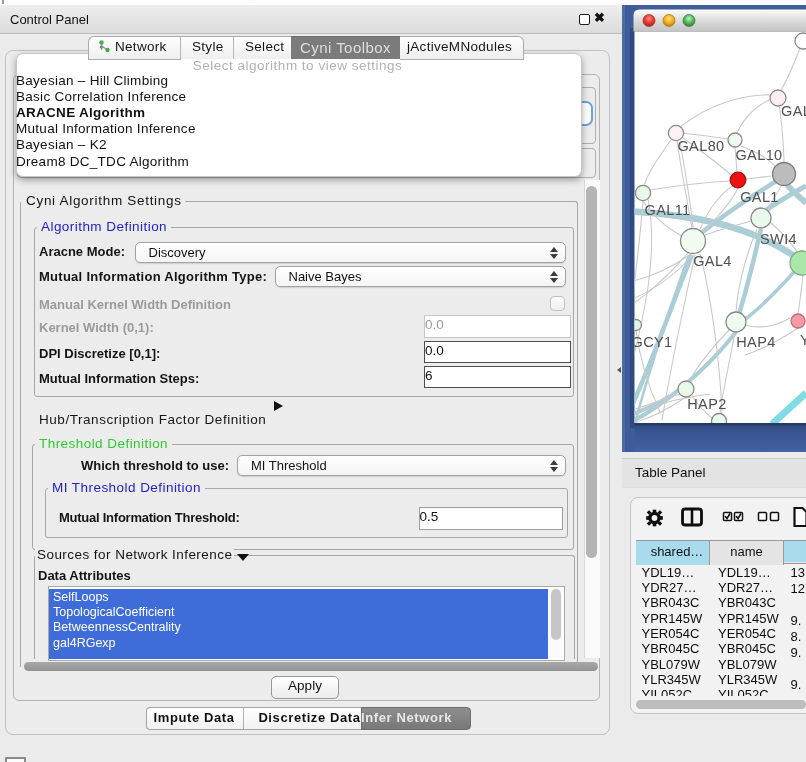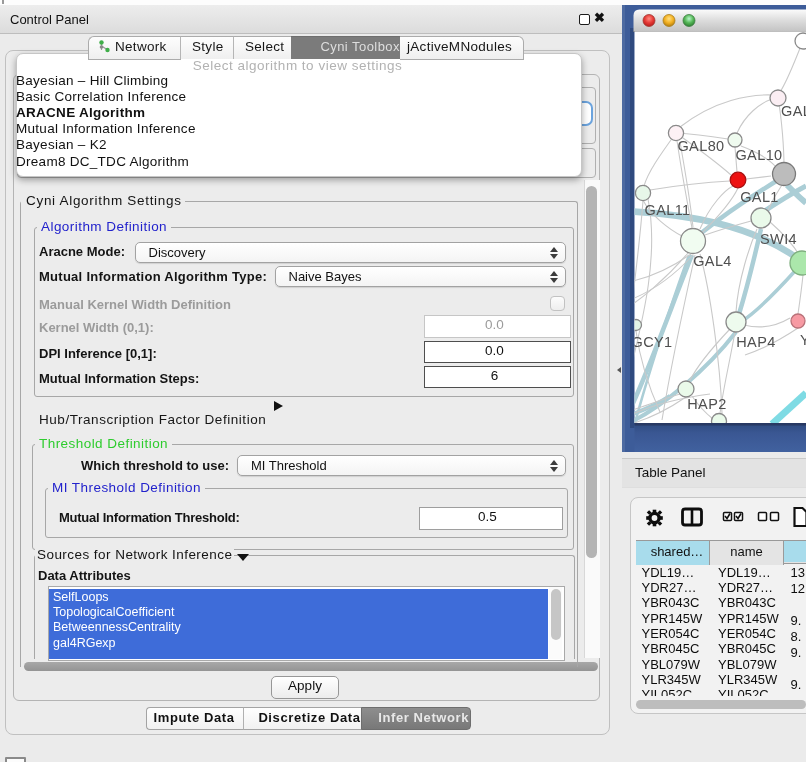--- a/index.html
+++ b/index.html
@@ -5,21 +5,21 @@
 .lbl{font-size:13px;font-weight:bold;color:#141414;white-space:nowrap}
 .nrm{font-size:13.5px;color:#161616;white-space:nowrap}
 .dis{color:#9b9b9b}
 .grp{position:absolute;border:1px solid #a7a7a7;border-radius:3px}
 .gt{position:absolute;top:-9px;left:5px;background:#ececec;padding:0 4px;font-size:13.5px;letter-spacing:0.45px;white-space:nowrap}
 .combo{position:absolute;background:linear-gradient(#ffffff,#f4f4f4);border:1px solid #a2a2a2;border-radius:5px;box-shadow:0 1px 1px rgba(0,0,0,0.12)}
 .combo .tx{position:absolute;left:13px;top:2px;font-size:13px;color:#111}
 .arr{position:absolute;right:7px;width:0;height:0}
 .au{top:4px;border-left:4px solid transparent;border-right:4px solid transparent;border-bottom:5px solid #3c3c3c}
 .ad2{top:11px;border-left:4px solid transparent;border-right:4px solid transparent;border-top:5px solid #3c3c3c}
-.field{position:absolute;background:#fff;text-align:center;font-size:13.5px;color:#111}
+.field{position:absolute;background:#fff;text-align:left;font-size:13.5px;color:#111}
 .pitem{position:absolute;left:16px;font-size:13.5px;letter-spacing:0.28px;color:#111;white-space:nowrap}
 </style></head><body>
 
 <div class="a" style="left:0;top:0;width:806px;height:5px;background:#fdfdfd"></div>
 <div class="a" style="left:2px;top:0;width:2px;height:4px;background:#9a9a9a"></div>
 
 <div class="a" style="left:0;top:5px;width:622px;height:28px;background:linear-gradient(#ededed,#dcdcdc);border-bottom:1px solid #bdbdbd"></div>
 <div class="a" style="left:10px;top:12px;font-size:13px;color:#111">Control Panel</div>
 <div class="a" style="left:579px;top:14px;width:9px;height:9px;border:1.6px solid #1c1c1c;border-radius:2px;background:#fff"></div>
 <div class="a" style="left:594px;top:10px;font-size:13px;font-weight:bold;color:#111">✖</div>
@@ -53,21 +53,21 @@
  <div class="a" style="left:312px;top:0;width:123px;height:22px;background:linear-gradient(#fdfdfd,#efefef);border:1px solid #ababab;border-left:none;border-radius:0 6px 0 0"></div>
  <svg class="a" style="left:10px;top:4.5px" width="13" height="13" viewBox="0 0 13 13">
       <path d="M3.5 2.5 L3.5 10 M3.5 6 L9 9.5" stroke="#9b9b9b" stroke-width="1.2" fill="none"></path>
       <circle cx="3.5" cy="2.5" r="2.2" fill="#3fae49"></circle>
       <circle cx="3.5" cy="7" r="1.8" fill="#8a8a8a"></circle>
       <circle cx="9.5" cy="10" r="2.2" fill="#3fae49"></circle>
     </svg>
  <div class="a" style="left:27px;top:3.5px;font-size:13.5px;letter-spacing:0.3px;color:#161616">Network</div>
  <div class="a" style="left:104px;top:3.5px;font-size:13.5px;letter-spacing:0.3px;color:#161616">Style</div>
  <div class="a" style="left:157px;top:3.5px;font-size:13.5px;letter-spacing:0.3px;color:#161616">Select</div>
- <div class="a" style="left:203px;top:3.5px;width:109px;text-align:right;font-size:13px;letter-spacing:0.45px;color:#dedede">Cyni Toolbox</div>
+ <div class="a" style="left:203px;top:3.5px;width:109px;text-align:center;font-size:15px;letter-spacing:0.45px;color:#dedede">Cyni Toolbox</div>
  <div class="a" style="left:312px;top:3.5px;width:123px;text-align:left;text-indent:7px;font-size:13.5px;letter-spacing:0.3px;color:#161616">jActiveMNodules</div>
 </div>
 
 <div class="grp" style="left:20px;top:200.5px;width:556px;height:465px;border-bottom:none;border-radius:3px 3px 0 0">
  <span class="gt" style="color:#141414;left:0;padding:0 3px 0 5px;letter-spacing:0.7px">Cyni Algorithm Settings</span>
 </div>
 
 <div class="grp" style="left:34px;top:227px;width:538px;height:167.5px">
  <span class="gt" style="color:#2222cc;left:2px">Algorithm Definition</span>
 </div>
@@ -80,21 +80,21 @@
 <div class="lbl" style="position:absolute;left:39px;top:269px;letter-spacing:0.27px">Mutual Information Algorithm Type:</div>
 <div class="combo" style="left:274.5px;top:266px;width:289.5px;height:19px">
     <span class="tx">Naive Bayes</span>
     <span class="arr au"></span>
     <span class="arr ad2"></span>
   </div>
 <div class="lbl dis" style="position:absolute;left:39px;top:296.5px">Manual Kernel Width Definition</div>
 <div class="a" style="left:550px;top:296px;width:13px;height:13px;background:linear-gradient(#fcfcfc,#eee);border:1.5px solid #c2c2c2;border-radius:4px"></div>
 <div class="lbl dis" style="position:absolute;left:39px;top:319.5px">Kernel Width (0,1):</div>
 <div class="field" style="left:424px;top:314.5px;width:139px;height:20px;border:1.5px solid #c6c6c6;color:#9b9b9b;padding:1px 6px 0 0">0.0</div>
-<div class="lbl" style="position:absolute;left:39px;top:345.5px">DPI Inference [0,1]:</div>
+<div class="lbl" style="position:absolute;left:39px;top:345.5px">DPI Discretize [0,1]:</div>
 <div class="field" style="left:424px;top:340.5px;width:139px;height:19px;border:1.8px solid #4e4e4e;padding:1px 6px 0 0">0.0</div>
 <div class="lbl" style="position:absolute;left:39px;top:371px">Mutual Information Steps:</div>
 <div class="field" style="left:424px;top:366px;width:139px;height:19px;border:1.8px solid #4e4e4e;padding:1px 6px 0 0">6</div>
 <div class="nrm" style="position:absolute;left:39px;top:412px;letter-spacing:0.55px">Hub/Transcription Factor Definition</div>
 <div class="a" style="left:274px;top:400.5px;width:0;height:0;border-top:5.5px solid transparent;border-bottom:5.5px solid transparent;border-left:9px solid #111"></div>
 
 <div class="grp" style="left:32px;top:444px;width:540px;height:104px">
  <span class="gt" style="color:#2ecc2e;left:2px">Threshold Definition</span>
 </div>
 <div class="lbl" style="position:absolute;left:81px;top:458px">Which threshold to use:</div>
@@ -125,21 +125,21 @@
 <div class="a" style="left:550.5px;top:589px;width:10px;height:51px;background:#c6c6c6;border-radius:5px"></div>
 
 <div class="a" style="left:271px;top:675.8px;width:66px;height:20px;background:linear-gradient(#ffffff,#ececec);border:1.3px solid #979797;border-radius:5px;text-align:center;font-size:13.5px;color:#111;padding-top:1px">Apply</div>
 
 <div class="a" style="left:145.6px;top:706.7px;height:21px;z-index:4">
  <div class="a" style="left:0;top:0;width:97px;height:21px;background:linear-gradient(#fefefe,#f1f1f1);border:1px solid #a3a3a3;border-right:none;border-radius:4px 0 0 4px"></div>
  <div class="a" style="left:97px;top:0;width:118.5px;height:21px;background:linear-gradient(#fefefe,#f1f1f1);border-top:1px solid #a3a3a3;border-bottom:1px solid #a3a3a3;border-left:1px solid #b0b0b0"></div>
  <div class="a" style="left:215.5px;top:0;width:108px;height:21px;background:linear-gradient(#8e8e8e,#787878);border:1px solid #6e6e6e;border-radius:0 4px 4px 0"></div>
  <div class="a" style="left:0;top:3px;width:97px;text-align:center;font-size:13px;letter-spacing:0.6px;font-weight:bold;color:#111">Impute Data</div>
  <div class="a" style="left:97px;top:3px;width:118px;text-align:right;font-size:13px;letter-spacing:0.6px;font-weight:bold;color:#111">Discretize Data</div>
- <div class="a" style="left:215.5px;top:3px;width:108px;text-align:right;font-size:13px;letter-spacing:0.6px;font-weight:bold;color:#e8e8e8">Infer Network</div>
+ <div class="a" style="left:215.5px;top:3px;width:108px;text-align:left;font-size:13px;letter-spacing:0.6px;font-weight:bold;color:#e8e8e8">Infer Network</div>
 </div>
 
 <div class="a" style="left:616.5px;top:367px;width:0;height:0;border-top:3.5px solid transparent;border-bottom:3.5px solid transparent;border-right:4.5px solid #555"></div>
 
 <div class="a" style="left:5px;top:757px;width:17px;height:10px;background:#fcfcfc;border:2px solid #8a8a8a;border-radius:1px"></div>
 
 <svg class="a" style="left:622px;top:5px" width="184" height="447" viewBox="622 5 184 447">
 <defs>
 <linearGradient id="tb" x1="0" y1="0" x2="0" y2="1">
         <stop offset="0" stop-color="#fbfbfb"></stop>

